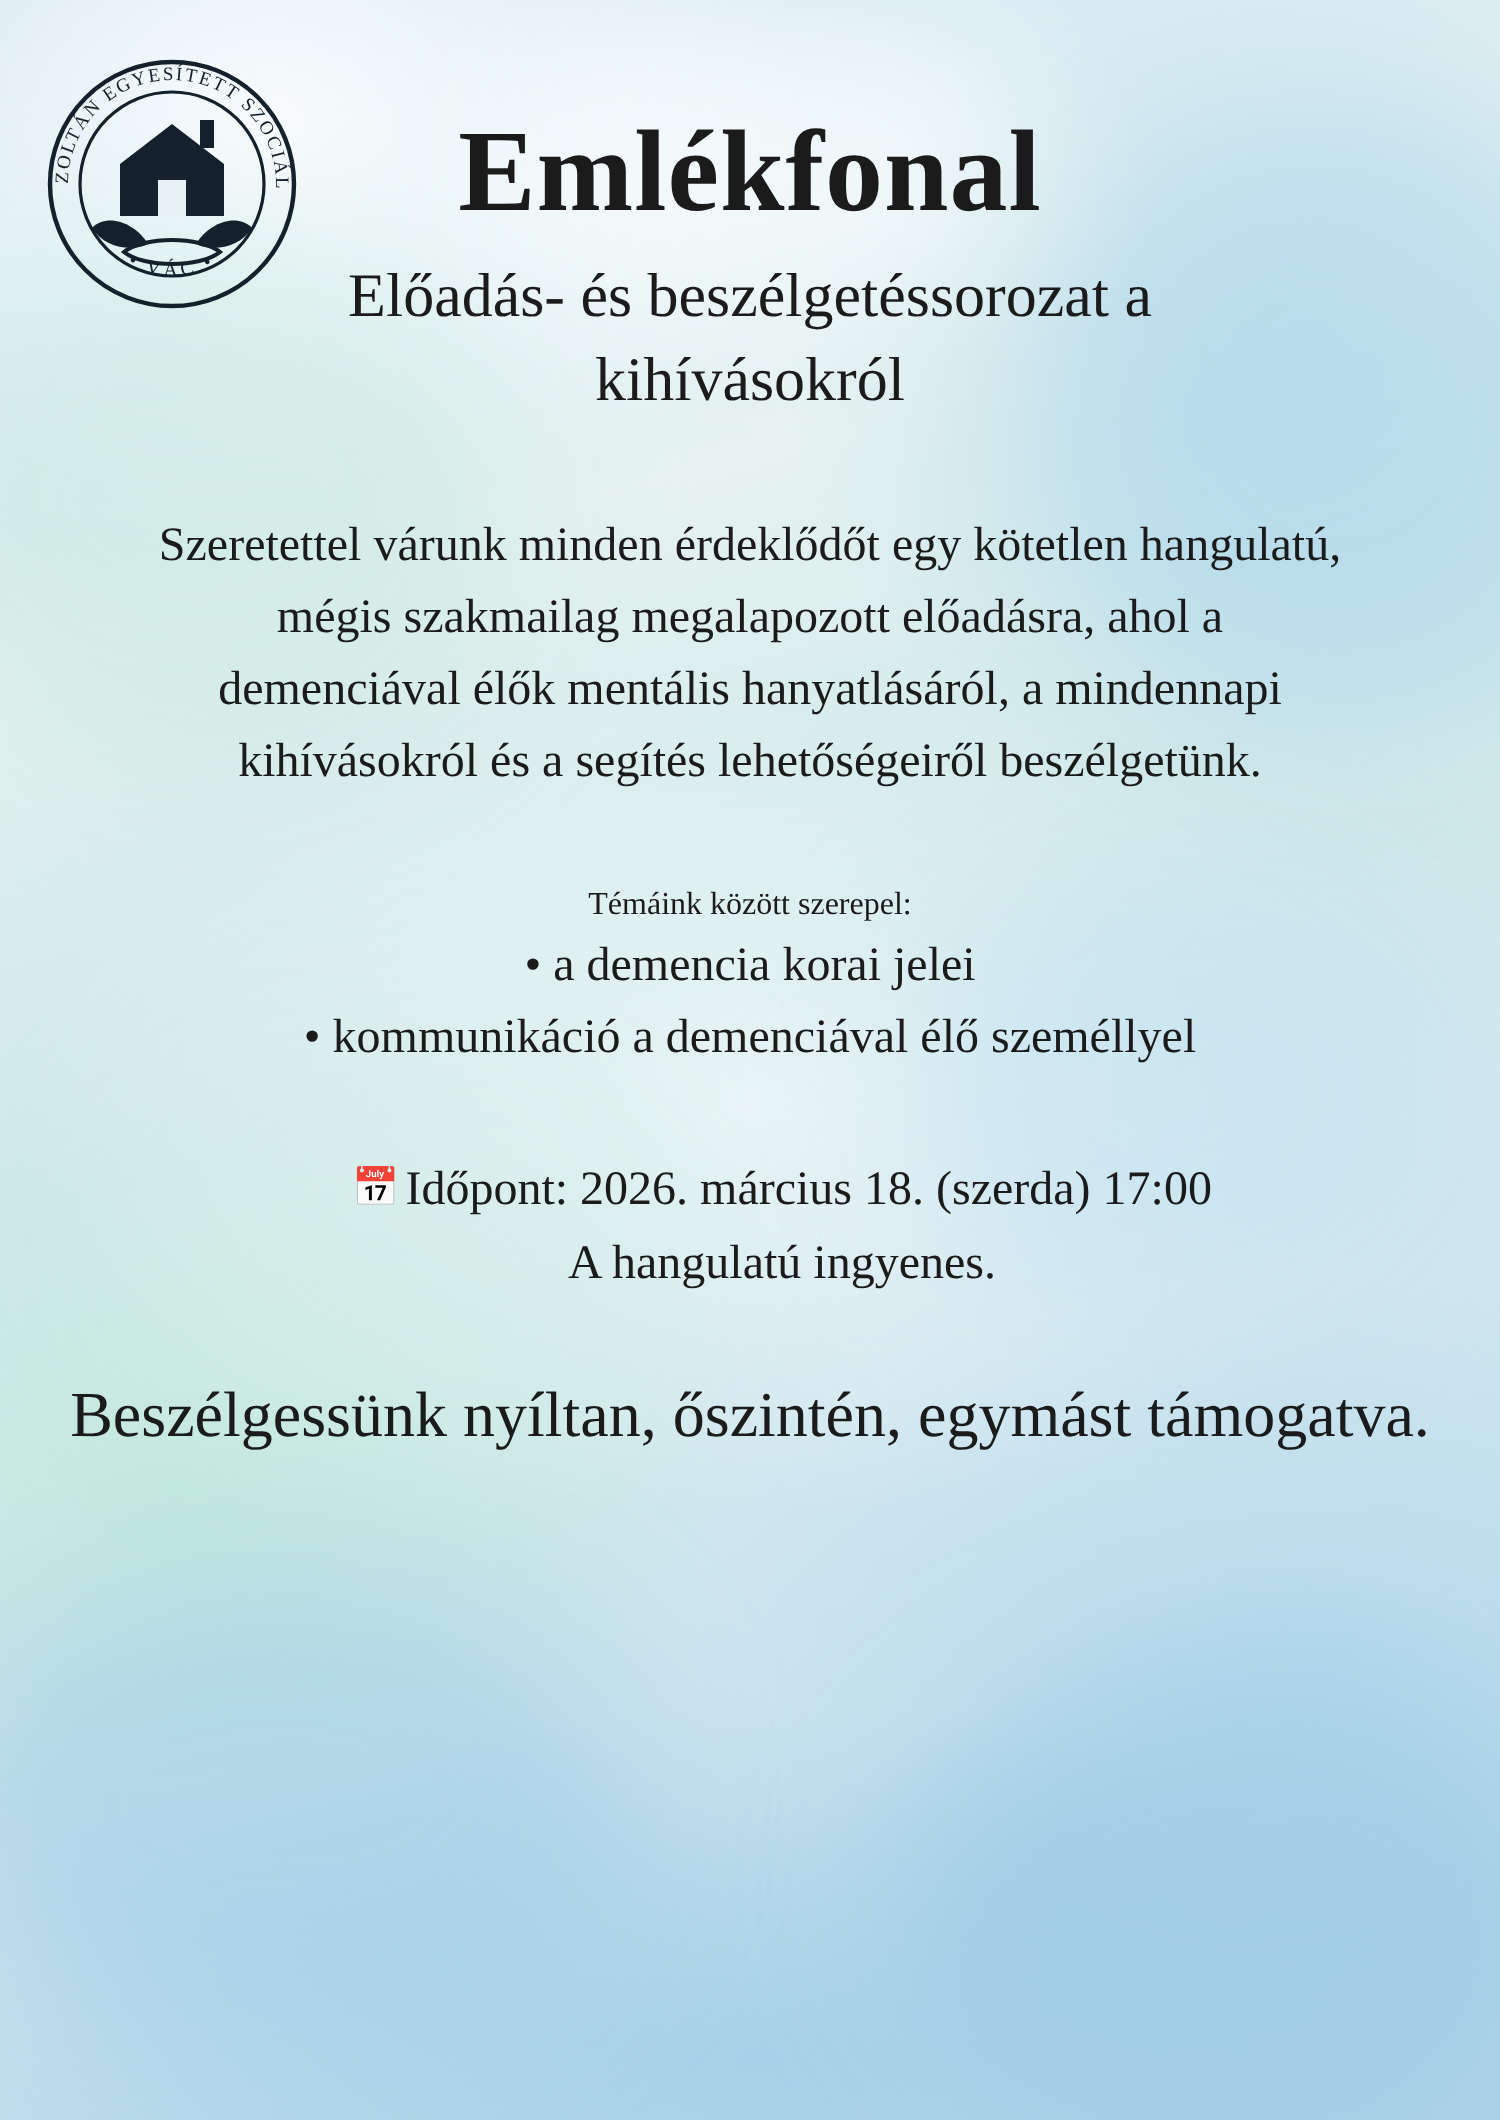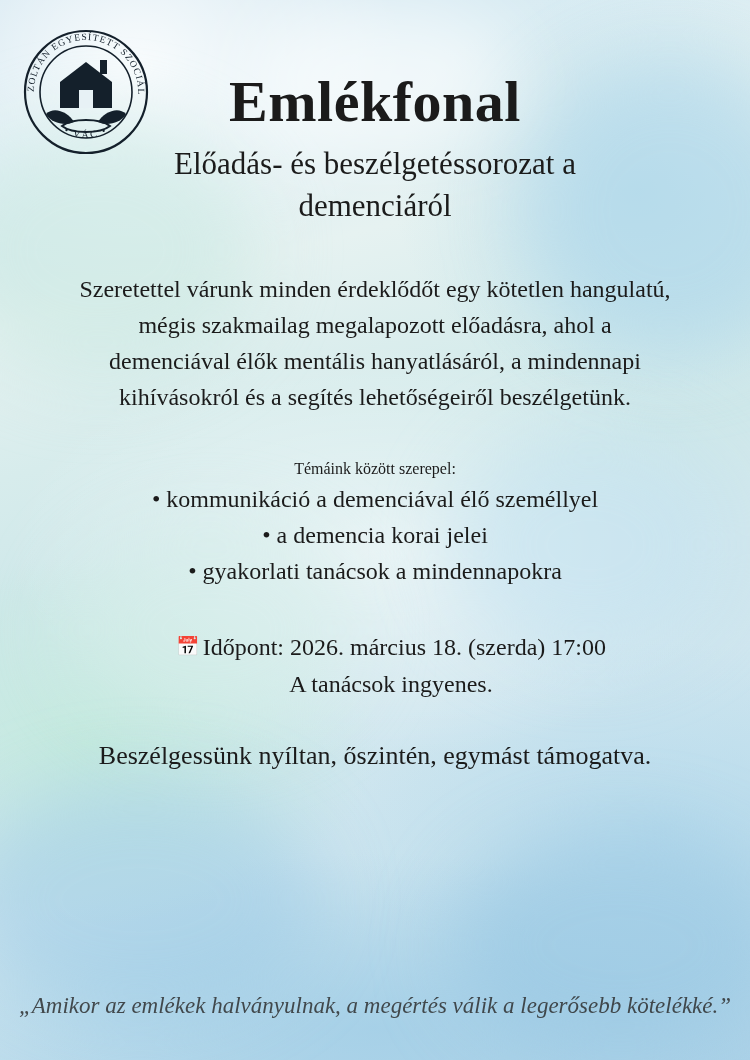--- a/index.html
+++ b/index.html
@@ -69,21 +69,21 @@
     left: 0;
     top: 0;
     width: 750px;
     height: 1060px;
     text-align: center;
     color: #1b1b1b;
   }
 
   .title {
     margin: 0;
-    padding-top: 72px;
+    padding-top: 56px;
     font-size: 58px;
     font-weight: 700;
     letter-spacing: 0.5px;
     line-height: 1.05;
   }
 
   .subtitle {
     margin: 10px auto 0;
     width: 560px;
     font-size: 31px;
@@ -120,21 +120,21 @@
   }
   .emoji {
     font-family: "DejaVu Sans", sans-serif;
     font-size: 19px;
     vertical-align: 2px;
     margin-right: 3px;
   }
 
   .closing {
     margin: 38px auto 0;
-    font-size: 26px;
+    font-size: 32px;
   }
 
   .quote {
     position: absolute;
     left: 0;
     right: 0;
     bottom: 38px;
     font-size: 23px;
     font-style: italic;
     line-height: 1.45;
@@ -177,34 +177,32 @@
       <path d="M30 92 C38 84, 52 90, 58 100 C50 104, 36 102, 30 92 Z" fill="#14202b"></path>
       <path d="M110 92 C102 84, 88 90, 82 100 C90 104, 104 102, 110 92 Z" fill="#14202b"></path>
       <path d="M46 104 C56 96, 84 96, 94 104 C84 112, 56 112, 46 104 Z" fill="none" stroke="#14202b" stroke-width="2"></path>
     </svg>
   </div>
 
   <div class="content">
 
     <h1 class="title">Emlékfonal</h1>
 
-    <div class="subtitle">Előadás- és beszélgetéssorozat a demenciáról</div>
+    <div class="subtitle">Előadás- és beszélgetéssorozat a kihívásokról</div>
 
     <p class="intro">Szeretettel várunk minden érdeklődőt egy kötetlen hangulatú, mégis szakmailag megalapozott előadásra, ahol a demenciával élők mentális hanyatlásáról, a mindennapi kihívásokról és a segítés lehetőségeiről beszélgetünk.</p>
 
     <div class="topics-head">Témáink között szerepel:</div>
+    <div class="topic">• a demencia korai jelei</div>
     <div class="topic">• kommunikáció a demenciával élő személlyel</div>
-    <div class="topic">• a demencia korai jelei</div>
-    <div class="topic">• gyakorlati tanácsok a mindennapokra</div>
 
     <div class="details">
       <span class="row">
         <span class="emoji">📅</span><span>Időpont: 2026. március 18. (szerda) 17:00</span>
       </span>
-      <span class="row">A tanácsok ingyenes.</span>
+      <span class="row">A hangulatú ingyenes.</span>
     </div>
 
     <div class="closing">Beszélgessünk nyíltan, őszintén, egymást támogatva.</div>
 
-    <div class="quote">„Amikor az emlékek halványulnak, a megértés válik a legerősebb kötelékké.”</div>
 
   </div>
 </div>
 
 </body></html>

